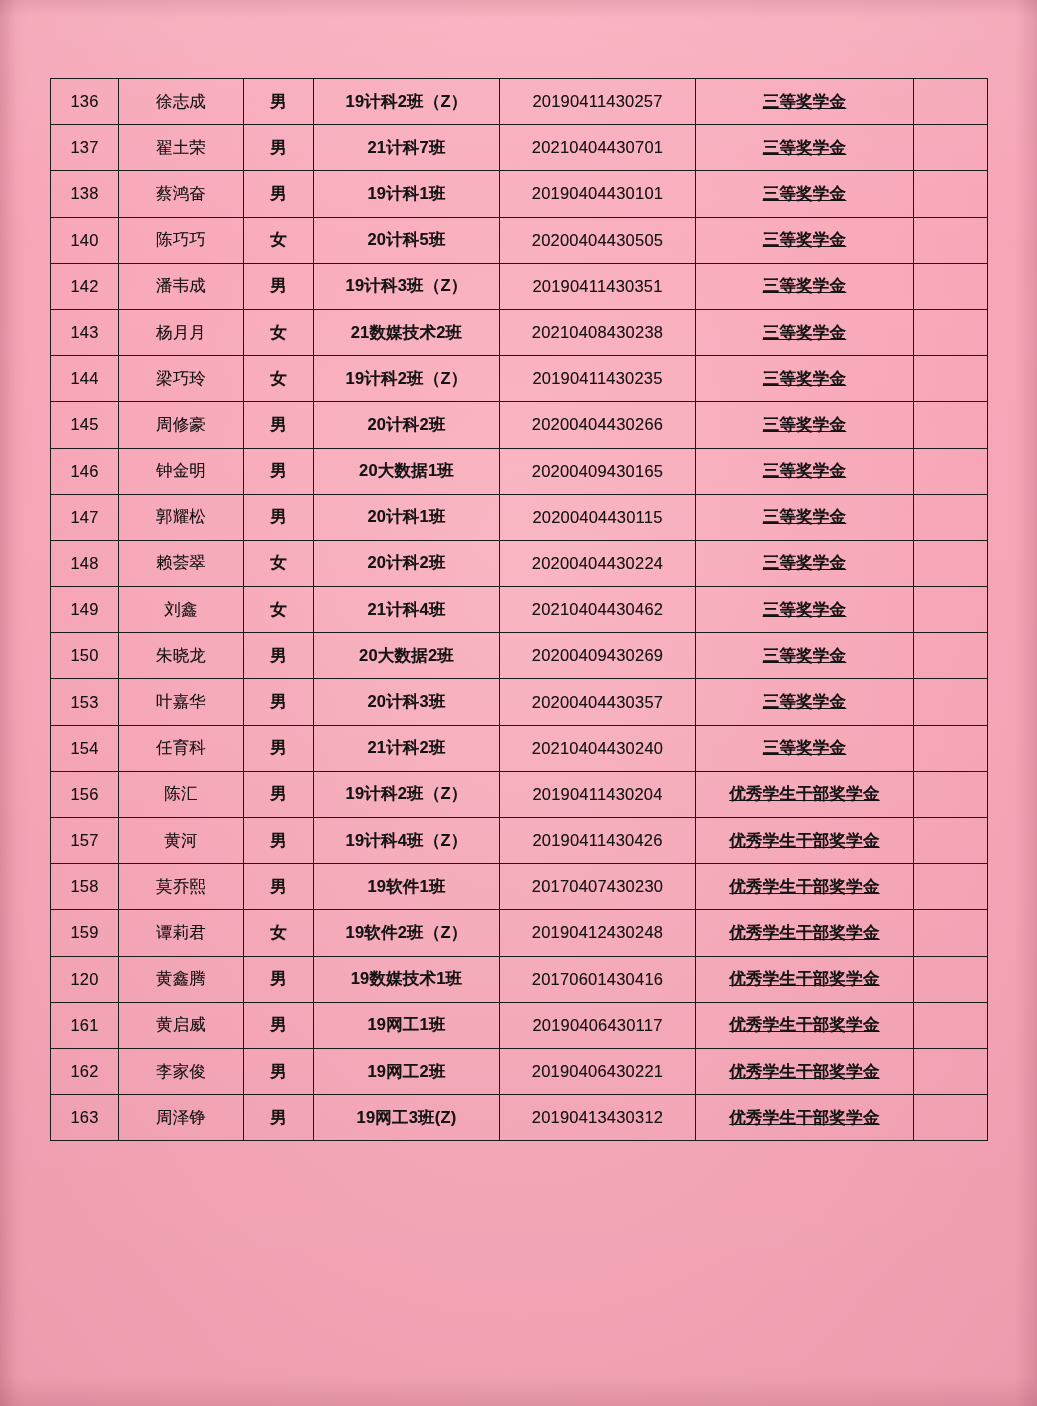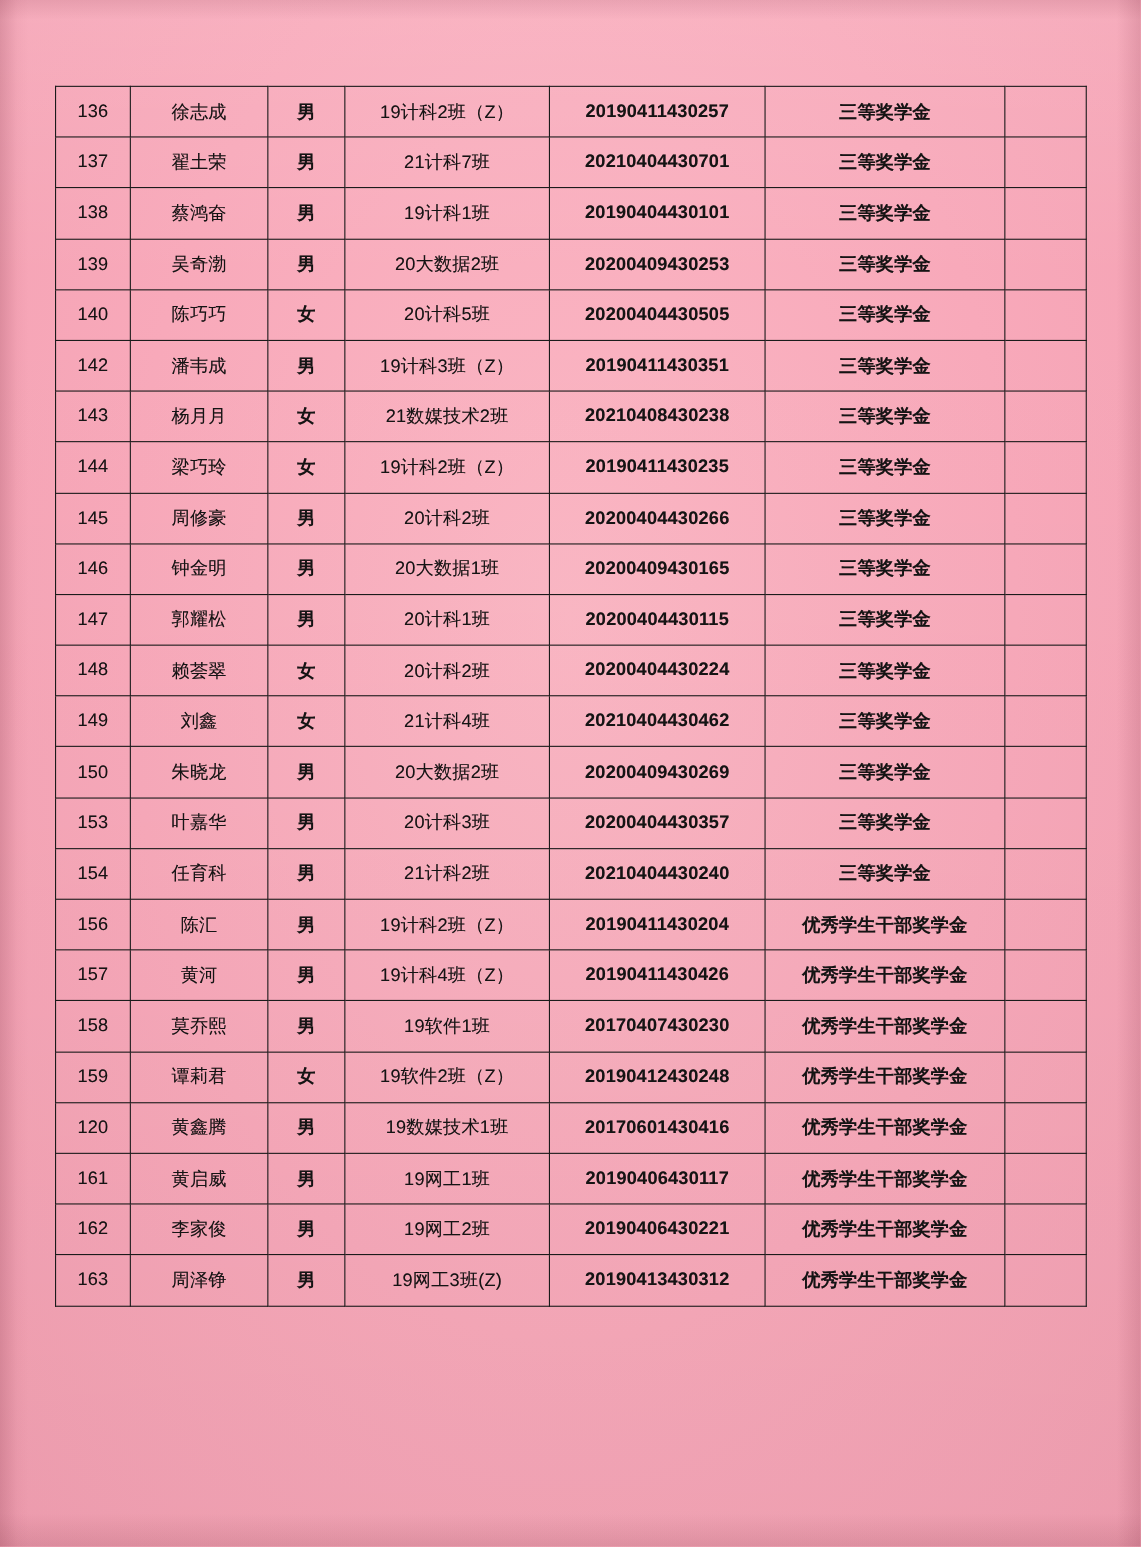--- a/index.html
+++ b/index.html
@@ -84,23 +84,23 @@
   col.c-name  { width: 125px; }
   col.c-sex   { width: 70px; }
   col.c-class { width: 186px; }
   col.c-id    { width: 196px; }
   col.c-award { width: 218px; }
   col.c-sign  { width: 74px; }
 
   td.index  { font-size: 16px; }
   td.name   { font-size: 18px; font-weight: 400; letter-spacing: 2px; }
   td.sex    { font-size: 17px; font-weight: 600; }
-  td.class  { font-size: 16px; }
-  td.id     { font-size: 16.5px; letter-spacing: 0.3px; font-weight: bold; }
-  td.award  { font-size: 17px; font-weight: 600; letter-spacing: 1px; }
+  td.class  { font-size: 16px; font-weight: bold; }
+  td.id     { font-size: 16.5px; letter-spacing: 0.3px; }
+  td.award  { font-size: 17px; font-weight: 600; letter-spacing: 1px; text-decoration: underline; }
   td.sign   { }
 
   
   .ink {
     text-shadow: 0 0 0.6px rgba(30,0,10,0.35);
   }
 </style>
 </head>
 <body>
 
@@ -142,29 +142,20 @@
         <tr>
           <td class="index ink">138</td>
           <td class="name ink">蔡鸿奋</td>
           <td class="sex ink">男</td>
           <td class="class ink">19计科1班</td>
           <td class="id ink">20190404430101</td>
           <td class="award ink">三等奖学金</td>
           <td class="sign ink"></td>
         </tr>
         <tr>
-          <td class="index ink">139</td>
-          <td class="name ink">吴奇渤</td>
-          <td class="sex ink">男</td>
-          <td class="class ink">20大数据2班</td>
-          <td class="id ink">20200409430253</td>
-          <td class="award ink">三等奖学金</td>
-          <td class="sign ink"></td>
-        </tr>
-        <tr>
           <td class="index ink">140</td>
           <td class="name ink">陈巧巧</td>
           <td class="sex ink">女</td>
           <td class="class ink">20计科5班</td>
           <td class="id ink">20200404430505</td>
           <td class="award ink">三等奖学金</td>
           <td class="sign ink"></td>
         </tr>
         <tr>
           <td class="index ink">142</td>

